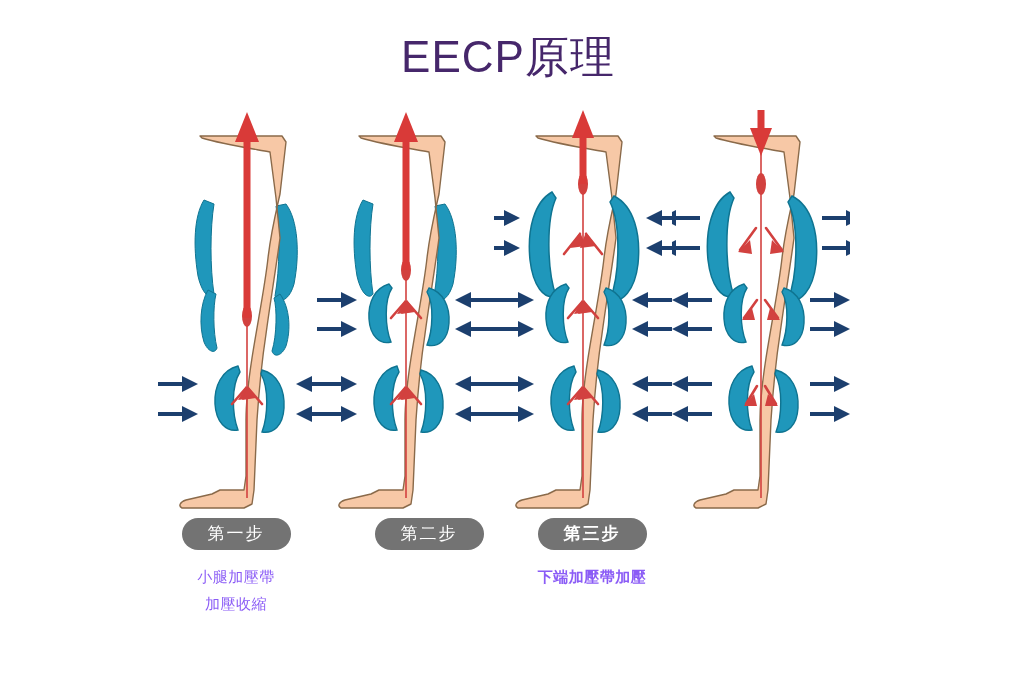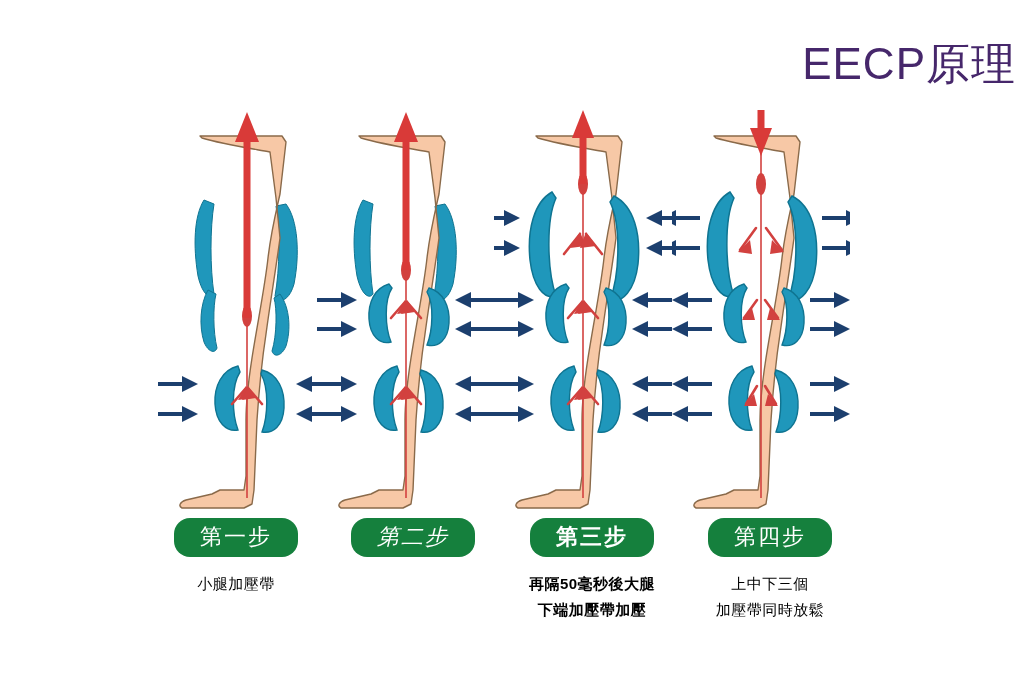--- a/index.html
+++ b/index.html
@@ -10,24 +10,24 @@
   body {
     width: 1024px;
     height: 684px;
     position: relative;
     overflow: hidden;
     font-family: "Liberation Sans", "DejaVu Sans", sans-serif;
   }
 
   #page-title {
     position: absolute;
-    top: 40px;
+    top: 33px;
     left: 0;
     width: 1016px;
-    text-align: right;
+    text-align: center;
     font-size: 44px;
     font-weight: 400;
     letter-spacing: 1px;
     color: #46276b;
     line-height: 1.1;
   }
 
   #figure-area {
     position: absolute;
     top: 108px;
@@ -63,39 +63,39 @@
     height: 120px;
   }
 
   .caption-block {
     position: absolute;
     top: 0;
     width: 200px;
     text-align: center;
   }
   .cap0 { left: 136px; }
-  .cap1 { left: 313px; font-style: italic; }
+  .cap1 { left: 329px; }
   .cap2 { left: 492px; font-weight: bold; }
   .cap3 { left: 670px; }
 
   .step-pill {
     display: inline-block;
-    background: #15803d;
+    background: #737373;
     color: #ffffff;
-    font-size: 22px;
+    font-size: 17px;
     letter-spacing: 2px;
     border-radius: 16px;
     padding: 5px 26px 6px 26px;
     line-height: 1.25;
     white-space: nowrap;
   }
 
   .caption-lines {
     margin-top: 14px;
-    color: #000000;
+    color: #8b5cf6;
     font-size: 15px;
     line-height: 1.75;
     letter-spacing: 0.5px;
   }
   .caption-lines div {
     white-space: nowrap;
   }
 </style>
 </head>
 <body>
@@ -467,32 +467,25 @@
       </g>
     </svg>
   </div>
 </div>
 
 <div id="captions-area">
   <div class="caption-block cap0">
     <div class="step-pill">第一步</div>
     <div class="caption-lines">
       <div>小腿加壓帶</div>
+      <div>加壓收縮</div>
     </div>
   </div>
   <div class="caption-block cap1">
     <div class="step-pill">第二步</div>
   </div>
   <div class="caption-block cap2">
     <div class="step-pill">第三步</div>
     <div class="caption-lines">
-      <div>再隔50毫秒後大腿</div>
       <div>下端加壓帶加壓</div>
     </div>
   </div>
-  <div class="caption-block cap3">
-    <div class="step-pill">第四步</div>
-    <div class="caption-lines">
-      <div>上中下三個</div>
-      <div>加壓帶同時放鬆</div>
-    </div>
-  </div>
 </div>
 
 </body></html>

